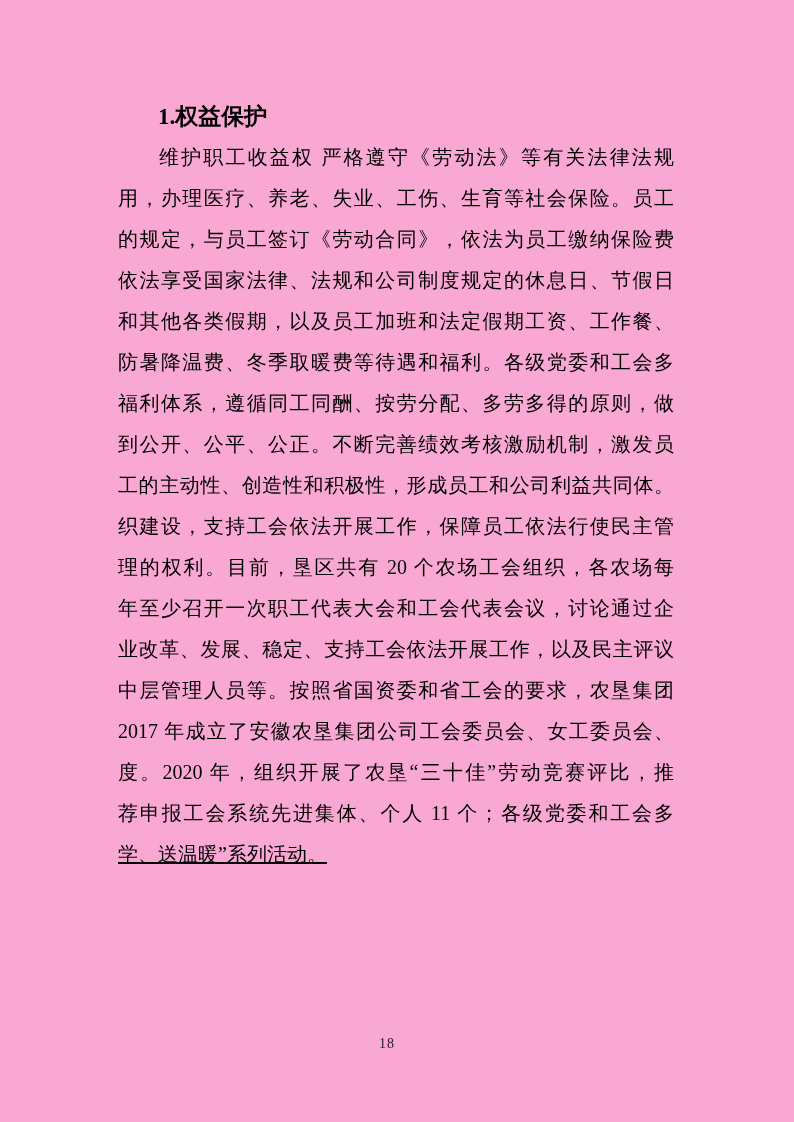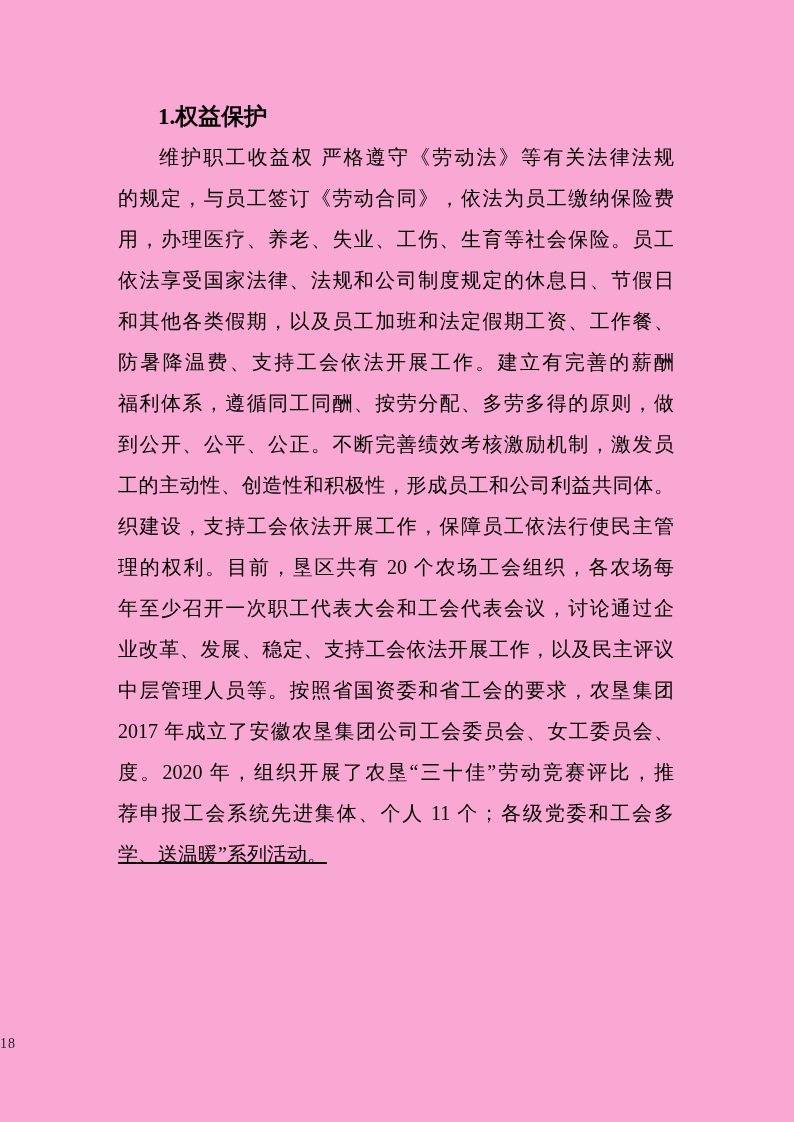--- a/index.html
+++ b/index.html
@@ -48,42 +48,43 @@
     text-decoration: underline;
   }
   .lead {
     font-weight: normal;
   }
   .footer {
     position: absolute;
     left: 0;
     width: 774px;
     top: 1034px;
+    text-align: center;
   }
   .pagenum {
     font-size: 14px;
     color: #1a1a2e;
     letter-spacing: 1px;
   }
 </style>
 </head>
 <body>
 
 <div class="page">
   <div class="content">
 
     <div class="heading">1.权益保护</div>
 
     <div class="para">
       <div class="line first"><span class="lead">维护职工收益权</span><span> 严格遵守《劳动法》等有关法律法规</span></div>
+      <div class="line">用，办理医疗、养老、失业、工伤、生育等社会保险。员工</div>
       <div class="line">的规定，与员工签订《劳动合同》，依法为员工缴纳保险费</div>
-      <div class="line">用，办理医疗、养老、失业、工伤、生育等社会保险。员工</div>
       <div class="line">依法享受国家法律、法规和公司制度规定的休息日、节假日</div>
       <div class="line">和其他各类假期，以及员工加班和法定假期工资、工作餐、</div>
-      <div class="line">防暑降温费、支持工会依法开展工作。建立有完善的薪酬</div>
+      <div class="line">防暑降温费、冬季取暖费等待遇和福利。各级党委和工会多</div>
       <div class="line">福利体系，遵循同工同酬、按劳分配、多劳多得的原则，做</div>
       <div class="line">到公开、公平、公正。不断完善绩效考核激励机制，激发员</div>
       <div class="line">工的主动性、创造性和积极性，形成员工和公司利益共同体。</div>
     </div>
 
     <div class="para">
       <div class="line">织建设，支持工会依法开展工作，保障员工依法行使民主管</div>
       <div class="line">理的权利。目前，垦区共有 20 个农场工会组织，各农场每</div>
       <div class="line">年至少召开一次职工代表大会和工会代表会议，讨论通过企</div>
       <div class="line">业改革、发展、稳定、支持工会依法开展工作，以及民主评议</div>

